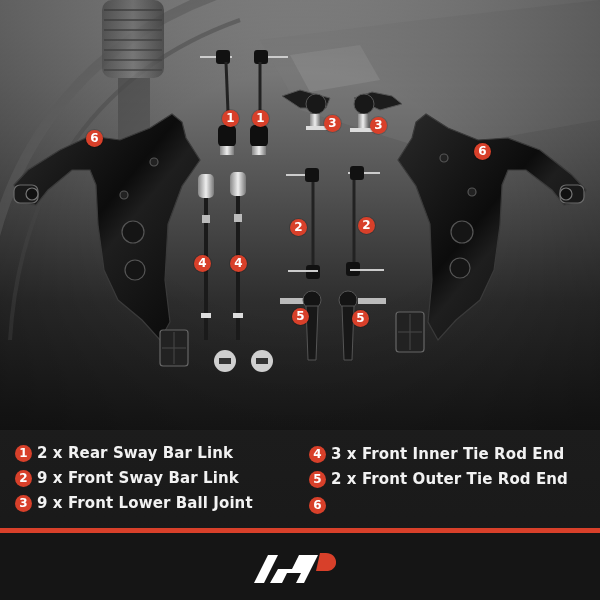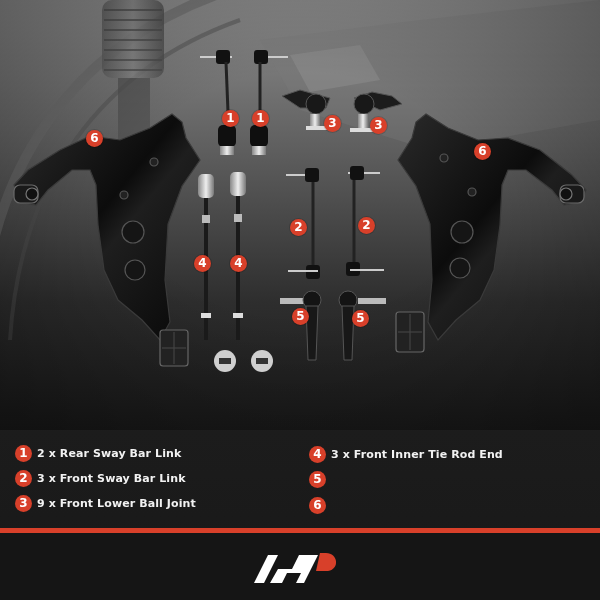--- a/index.html
+++ b/index.html
@@ -31,21 +31,21 @@
     }
     .legend-item {
       position: absolute; display: flex; align-items: center; height: 18px;
     }
     .legend-item .num {
       width: 17px; height: 17px; border-radius: 50%;
       background: #d8402a; color: #fff; font-weight: bold; font-size: 12px;
       line-height: 17px; text-align: center; margin-right: 5px; flex: none;
     }
     .legend-item .txt {
-      color: #f2f2f2; font-size: 11px; font-weight: bold; white-space: nowrap;
+      color: #f2f2f2; font-size: 15px; font-weight: bold; white-space: nowrap;
       letter-spacing: 0.1px;
     }
 
     .red-rule {
       position: absolute; left: 0; top: 528px; width: 600px; height: 5px;
       background: #d8402a;
     }
     .footer {
       position: absolute; left: 0; top: 533px; width: 600px; height: 67px;
       background: #151515;
@@ -225,33 +225,34 @@
   <div class="badge" style="left:292px; top:308px;">5</div>
   <div class="badge" style="left:352px; top:310px;">5</div>
 
   <div class="legend">
     <div class="legend-item" style="left:15px; top:4px;">
       <span class="num">1</span>
       <span class="txt">2 x Rear Sway Bar Link</span>
     </div>
     <div class="legend-item" style="left:15px; top:29px;">
       <span class="num">2</span>
-      <span class="txt">3 x Front Sway Bar Link</span>
+      <span class="txt">9 x Front Sway Bar Link</span>
     </div>
     <div class="legend-item" style="left:15px; top:54px;">
       <span class="num">3</span>
       <span class="txt">9 x Front Lower Ball Joint</span>
     </div>
 
     <div class="legend-item" style="left:309px; top:5px;">
       <span class="num">4</span>
       <span class="txt">3 x Front Inner Tie Rod End</span>
     </div>
     <div class="legend-item" style="left:309px; top:30px;">
       <span class="num">5</span>
+      <span class="txt">2 x Front Outer Tie Rod End</span>
     </div>
     <div class="legend-item" style="left:309px; top:56px;">
       <span class="num">6</span>
     </div>
   </div>
 
   <div class="red-rule"></div>
   <div class="footer"></div>
 
   <svg class="logo" viewBox="0 0 96 40" width="96" height="40">

